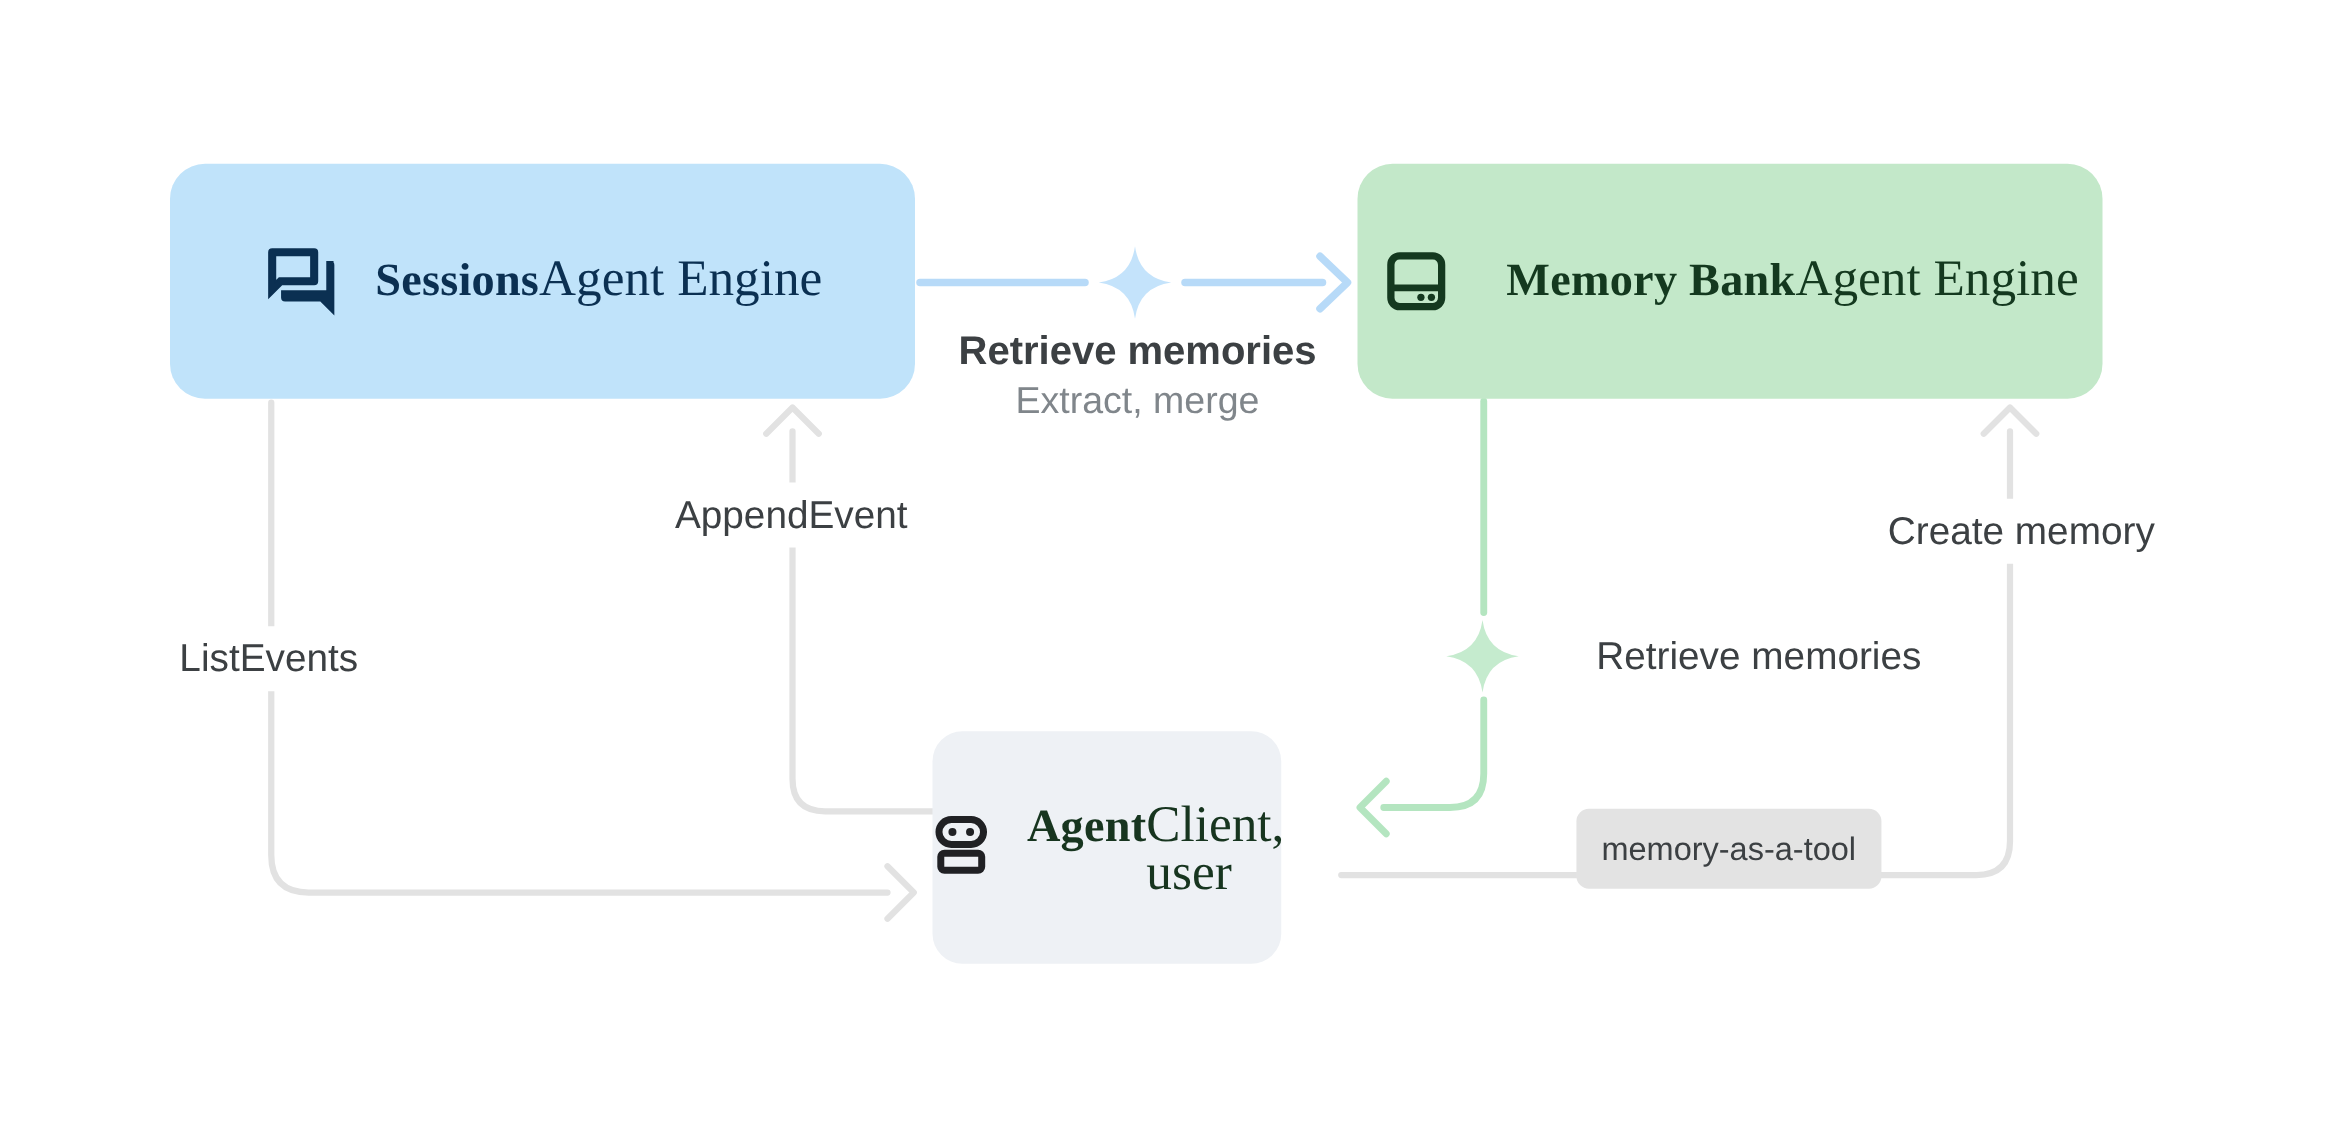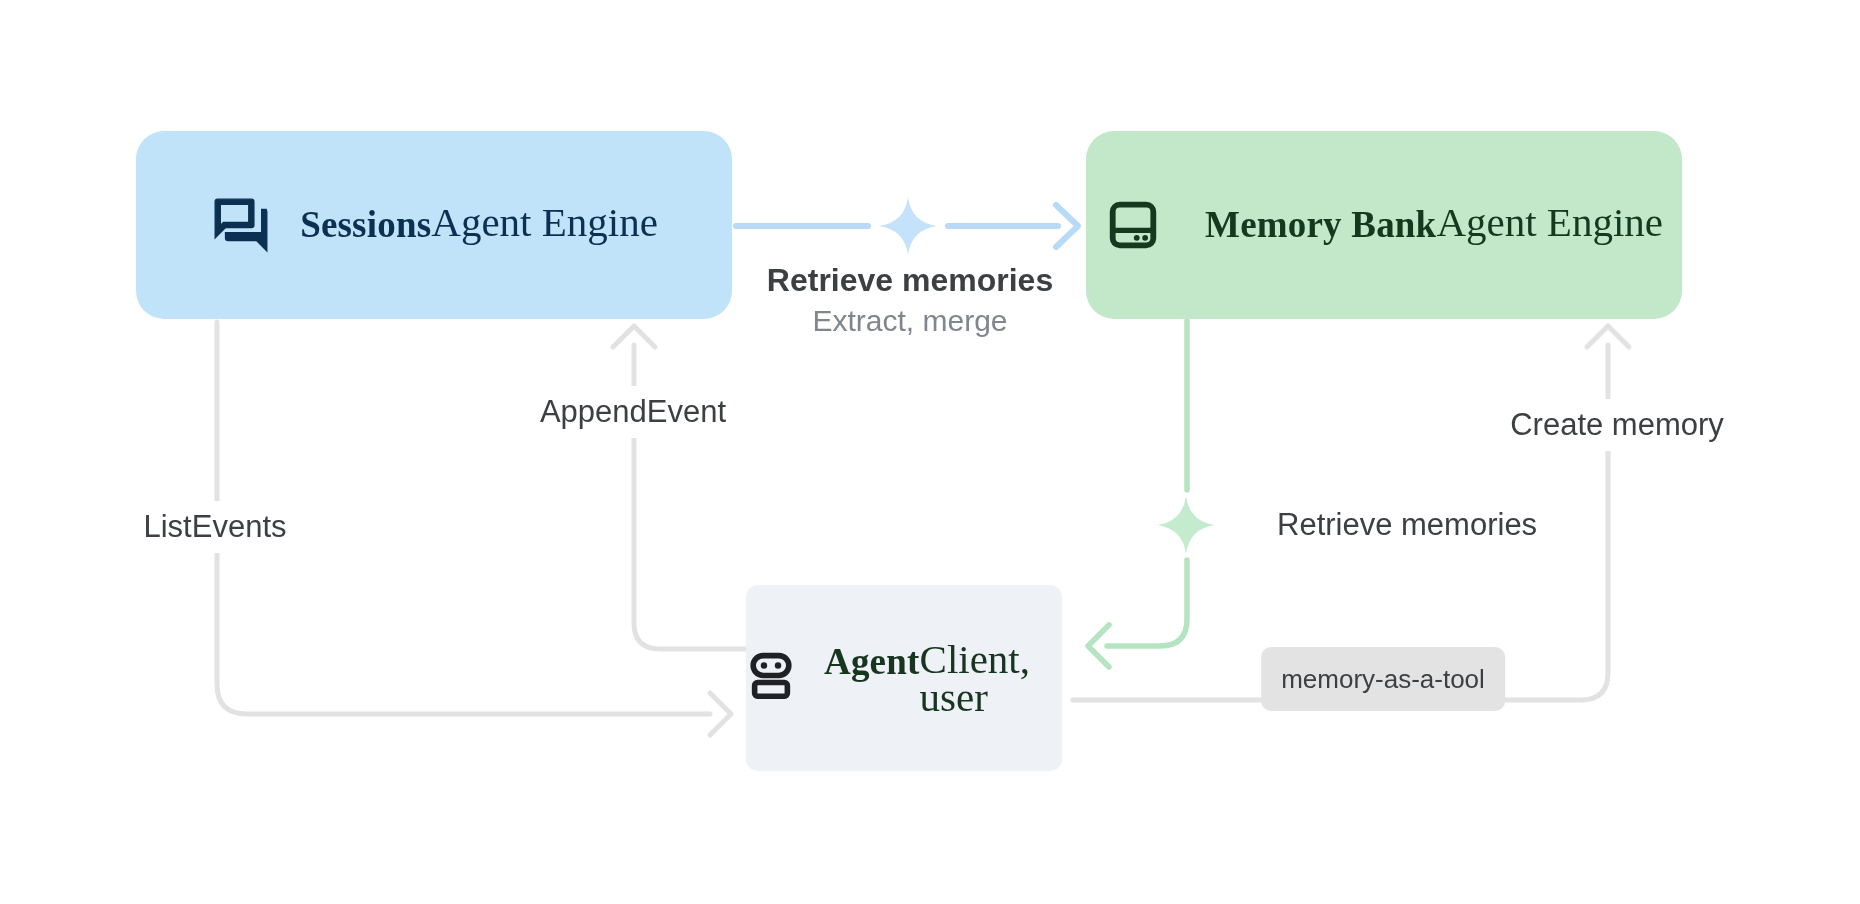--- a/index.html
+++ b/index.html
@@ -17,21 +17,21 @@
   .spark-blue  { fill: var(--spark-blue); }
   .spark-green { fill: var(--spark-green); }
 
   .node {
     position: absolute; border-radius: 28px;
     display: flex; align-items: center; justify-content: center;
     gap: 28px; box-sizing: border-box;
   }
   .node-sessions { left: 136px; top: 131px; width: 596px; height: 188px; background: var(--sessions-bg); color: var(--sessions-fg); }
   .node-memory   { left: 1086px; top: 131px; width: 596px; height: 188px; background: var(--memory-bg); color: var(--memory-fg); gap: 44px; }
-  .node-agent    { left: 746px;  top: 585px; width: 316px; height: 186px; background: var(--agent-bg); color: var(--agent-fg); border-radius: 12px; }
+  .node-agent    { left: 746px;  top: 585px; width: 279px; height: 186px; background: var(--agent-bg); color: var(--agent-fg); border-radius: 24px; }
   .node .nicon { flex: 0 0 auto; display: block; }
   .node-agent .nicon { color: var(--agent-icon); }
   .ntext { display: flex; flex-direction: row; font-family: Liberation Serif, serif; }
   .ntitle { font-size: 37px; font-weight: bold; line-height: 44px; letter-spacing: 0.2px; }
   .nsub   { font-size: 41px; line-height: 38px; }
 
   .edge-label {
     position: absolute; color: var(--label-fg);
     font-size: 31px; line-height: 36px; white-space: nowrap;
   }

